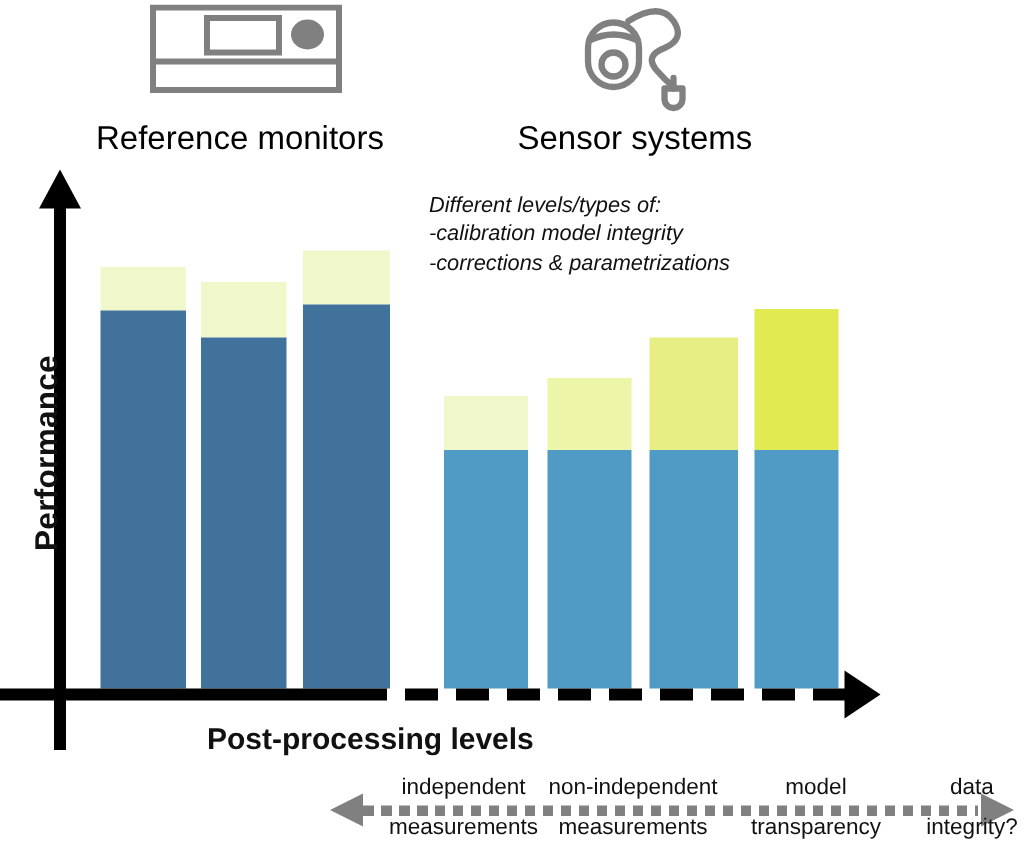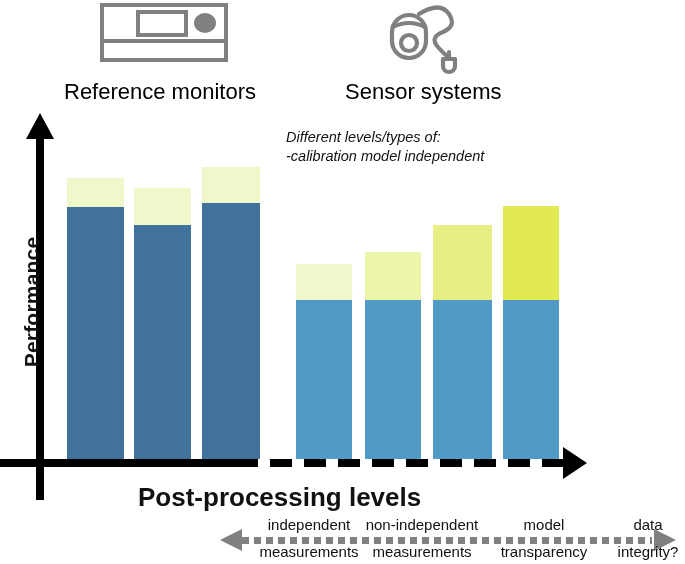--- a/index.html
+++ b/index.html
@@ -22,21 +22,21 @@
           border-left:14px solid transparent;border-right:14px solid transparent;
           border-bottom:26px solid #000;}
   .xaxis-solid{position:absolute;left:0px;top:459px;width:236px;height:8px;background:#000;}
   .xaxis-dash{position:absolute;left:236px;top:459px;width:333px;height:8px;
         background:repeating-linear-gradient(to right,#000 0 22px,transparent 22px 34px);}
   .xarrow{position:absolute;left:563px;top:447px;width:0;height:0;
           border-top:16px solid transparent;border-bottom:16px solid transparent;
           border-left:24px solid #000;}
   .ylabel{position:absolute;left:-38px;top:290px;width:140px;text-align:center;
           transform:rotate(-90deg);font-size:21px;font-weight:bold;letter-spacing:.2px;}
-  .xlabel{position:absolute;left:138px;top:482px;font-size:26px;font-weight:bold;}
+  .xlabel{position:absolute;left:138px;top:482px;font-size:20px;font-weight:bold;}
 
   
   .bar{position:absolute;}
   .seg{position:absolute;left:0;width:100%;}
 
   
   .annot{position:absolute;left:286px;top:128px;font-size:14.5px;line-height:19.4px;
          color:#111;white-space:nowrap;font-style:italic;}
 
   
@@ -76,21 +76,22 @@
       <path d="M55 57 h12 v7 a6 6 0 0 1 -6 6 a6 6 0 0 1 -6 -6 z"></path>
       <line x1="61" y1="50" x2="61" y2="57"></line>
     </svg>
   </div>
 
   <div class="cap cap-ref">Reference monitors</div>
   <div class="cap cap-sen">Sensor systems</div>
 
   <div class="annot">
     <div>Different levels/types of:</div>
-    <div>-calibration model independent</div>
+    <div>-calibration model integrity</div>
+    <div>-corrections &amp; parametrizations</div>
   </div>
 
   <div id="bars">
       <div class="bar" style="left: 67px; width: 57px; top: 178px; height: 281px;">
         <div class="seg" style="top: 0px; height: 29px; background: rgb(240, 247, 203);"></div>
         <div class="seg" style="top: 29px; height: 252px; background: rgb(65, 114, 155);"></div>
       </div>
       <div class="bar" style="left: 134px; width: 57px; top: 188px; height: 271px;">
         <div class="seg" style="top: 0px; height: 37px; background: rgb(240, 247, 203);"></div>
         <div class="seg" style="top: 37px; height: 234px; background: rgb(65, 114, 155);"></div>

